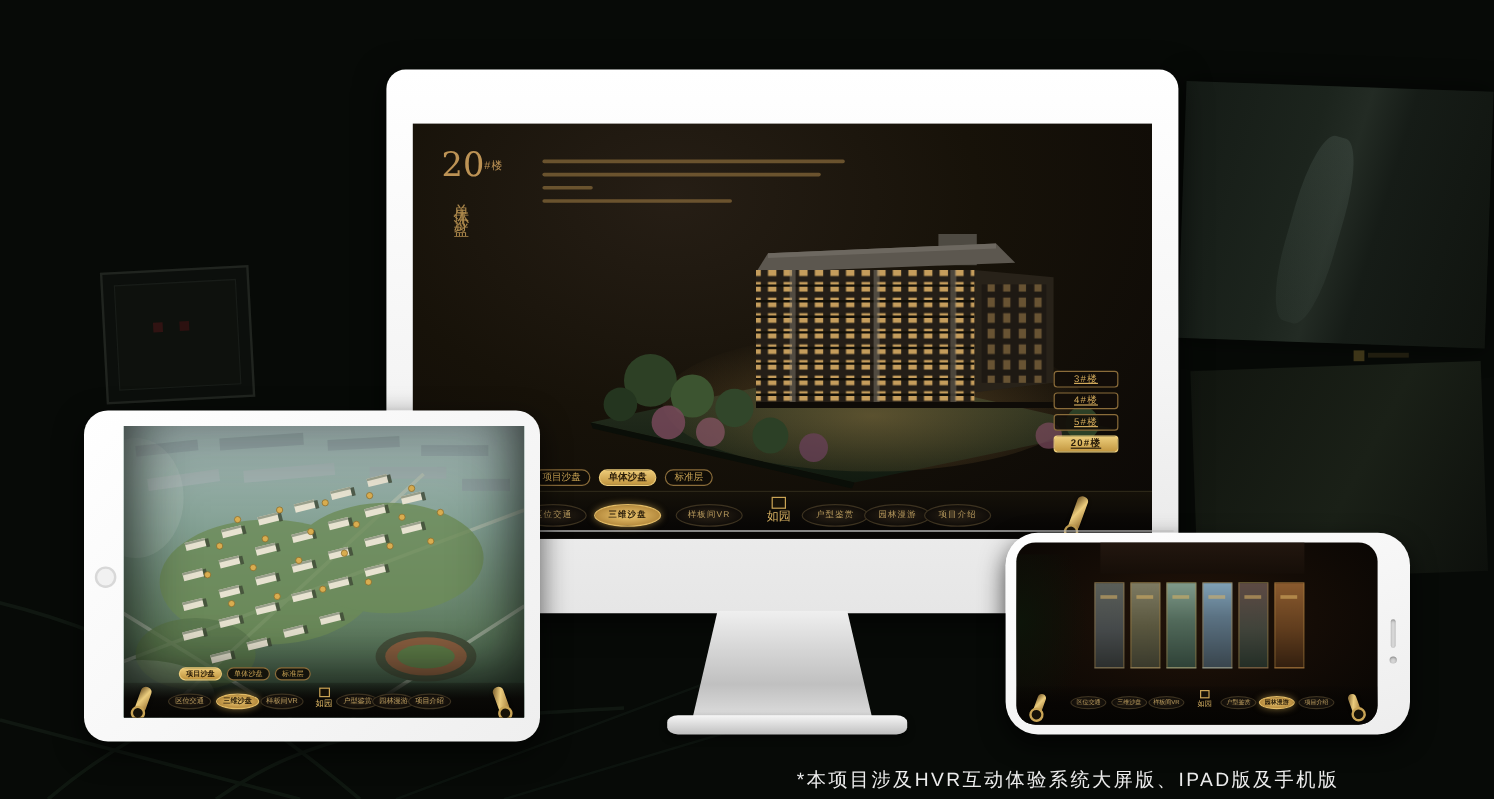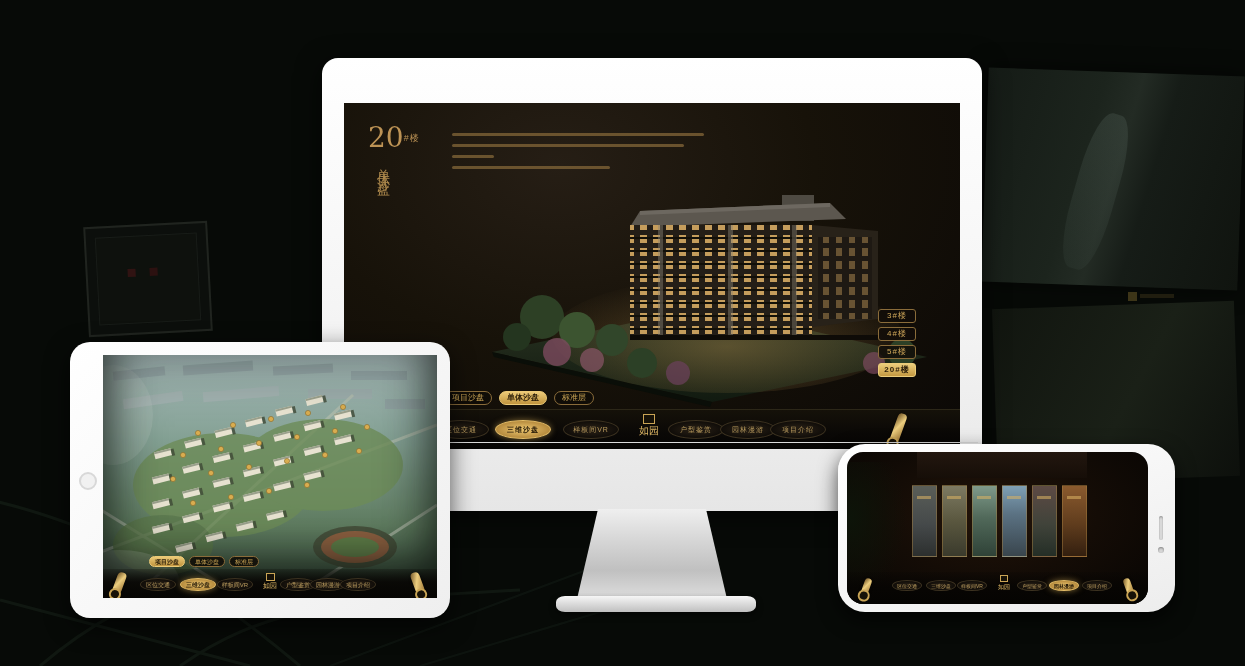--- a/index.html
+++ b/index.html
@@ -70,23 +70,23 @@
   .m-hero .suf{font-size:9px;vertical-align:6px;letter-spacing:1px;}
   .m-hero .vert{writing-mode:vertical-rl;font-family:"DejaVu Serif","Liberation Serif",serif;
     font-size:13px;letter-spacing:5px;height:76px;margin-top:7px;margin-left:6px;color:#ab874b;}
   .m-desc{position:absolute;left:108px;top:30px;}
   .m-desc .dl{height:3px;background:#7d6236;opacity:.8;border-radius:2px;margin-bottom:8px;}
   .dl1{width:252px;} .dl2{width:232px;} .dl3{width:42px;} .dl4{width:158px;}
 
   .m-model{position:absolute;left:138px;top:64px;width:450px;height:240px;}
 
   .m-floors{position:absolute;left:534px;top:206px;}
-  .floor-btn{box-sizing:border-box;width:38px;height:14px;line-height:12px;margin-bottom:4px;
+  .floor-btn{box-sizing:border-box;width:54px;height:14px;line-height:12px;margin-bottom:4px;
     font-size:8px;letter-spacing:1px;text-align:center;color:#d0a85a;
-    background:rgba(18,13,8,.85);border:1px solid #8a6c3a;border-radius:3px;}
+    background:rgba(18,13,8,.85);border:1px solid #8a6c3a;border-radius:3px;text-decoration:underline;}
   .floor-btn.active{background:linear-gradient(#eccd7b,#c49942);color:#2a1d0a;font-weight:bold;border-color:#eccd7b;}
 
   .m-subtabs{position:absolute;left:100px;top:288px;display:flex;gap:7px;}
   .m-subtabs .subtab{font-size:8px;height:14px;line-height:12px;padding:0 7px;}
 
   .m-navbar{position:absolute;left:0;top:306px;width:616px;height:40px;
     background:linear-gradient(180deg,#151109 0%,#0a0806 60%,#050403 100%);border-top:1px solid #2c2718;}
   .m-navbar .badge{width:56px;height:19px;line-height:17px;font-size:7px;top:10px;letter-spacing:1px;}
   .m-navbar .navlogo{left:289px;top:4px;width:32px;font-size:10px;line-height:11px;}
   .m-navbar .sealbox{width:10px;height:8px;}
@@ -424,13 +424,14 @@
         <div class="badge" style="left:170px">户型鉴赏</div>
         <div class="badge active" style="left:202px">园林漫游</div>
         <div class="badge" style="left:235px">项目介绍</div>
         <div class="scroll-handle p-scroll lean-l" style="left:278px;top:6px"></div>
       </div>
     </div>
     <div class="p-slot"></div>
     <div class="p-cam"></div>
   </div>
 
+  <div class="footnote">*本项目涉及HVR互动体验系统大屏版、IPAD版及手机版</div>
 </div>
 
 </body></html>

